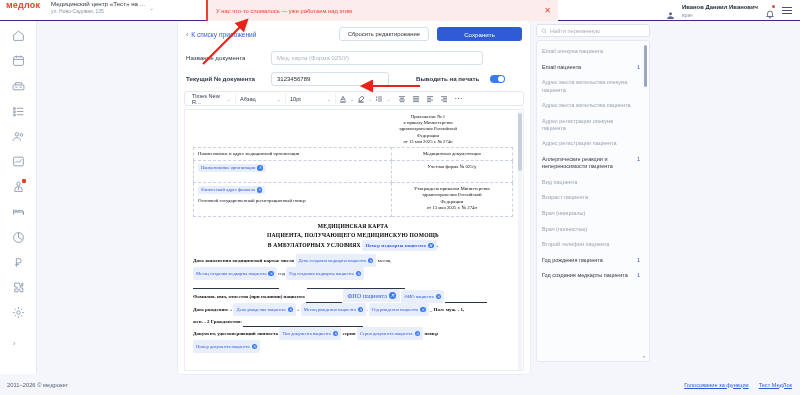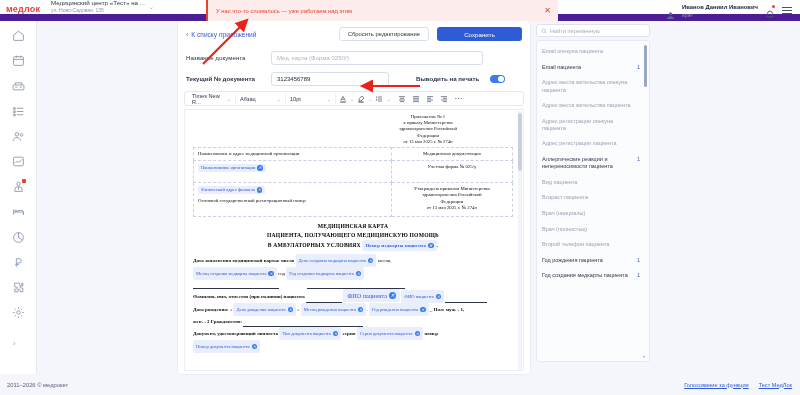--- a/index.html
+++ b/index.html
@@ -7,22 +7,22 @@
     width: 800px; height: 395px;
     font-family: "Liberation Sans", sans-serif;
     background: #f4f6fb;
     overflow: hidden;
   }
   .app { position: relative; width: 800px; height: 395px; }
 
   
   .topbar {
     position: absolute; top: 0; left: 0; width: 800px; height: 21px;
-    background: #ffffff; display: flex; align-items: flex-end;
-    border-bottom: 7px solid #4c1d95; z-index: 30;
+    background: #ffffff; display: flex; align-items: flex-start;
+    border-bottom: 1px solid #4c1d95; z-index: 30;
   }
   .brand {
     width: 45px; padding-left: 6px;
     font-size: 9px; font-weight: bold; color: #e8422f; letter-spacing: .2px;
   }
   .clinic { padding-left: 6px; display: flex; align-items: center; gap: 4px; }
   .clinic-name { font-size: 6.2px; color: #2d3547; line-height: 8px; }
   .clinic-addr { font-size: 5px; color: #8d95a8; line-height: 7px; }
   .chev { font-size: 6px; color: #9aa3b5; }
 

